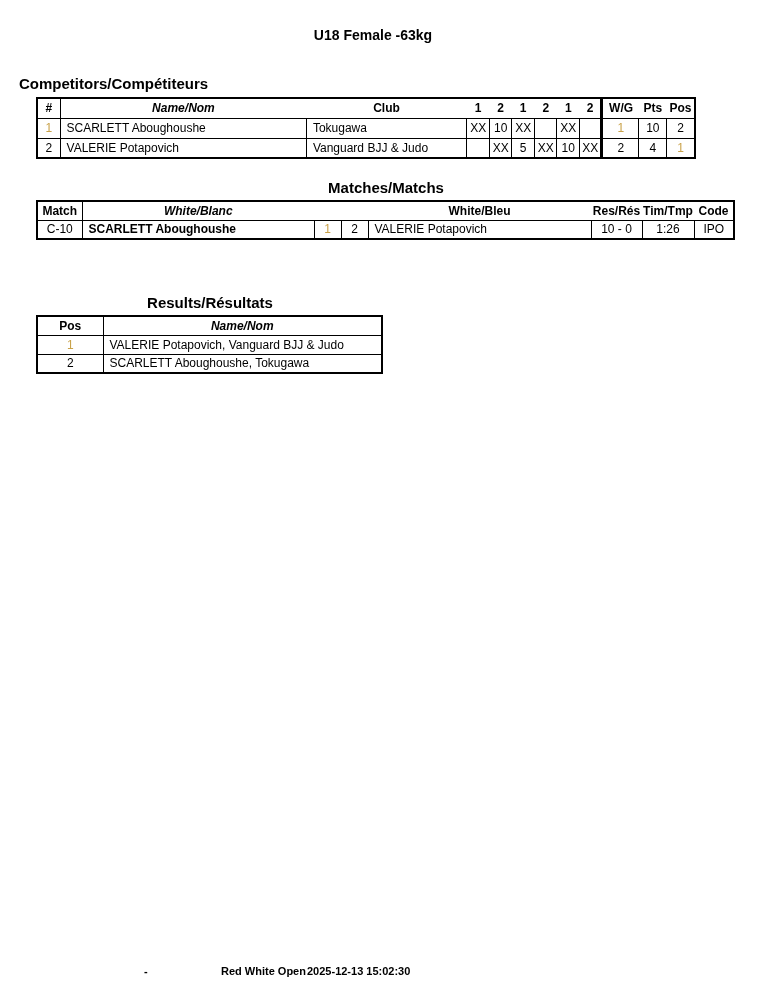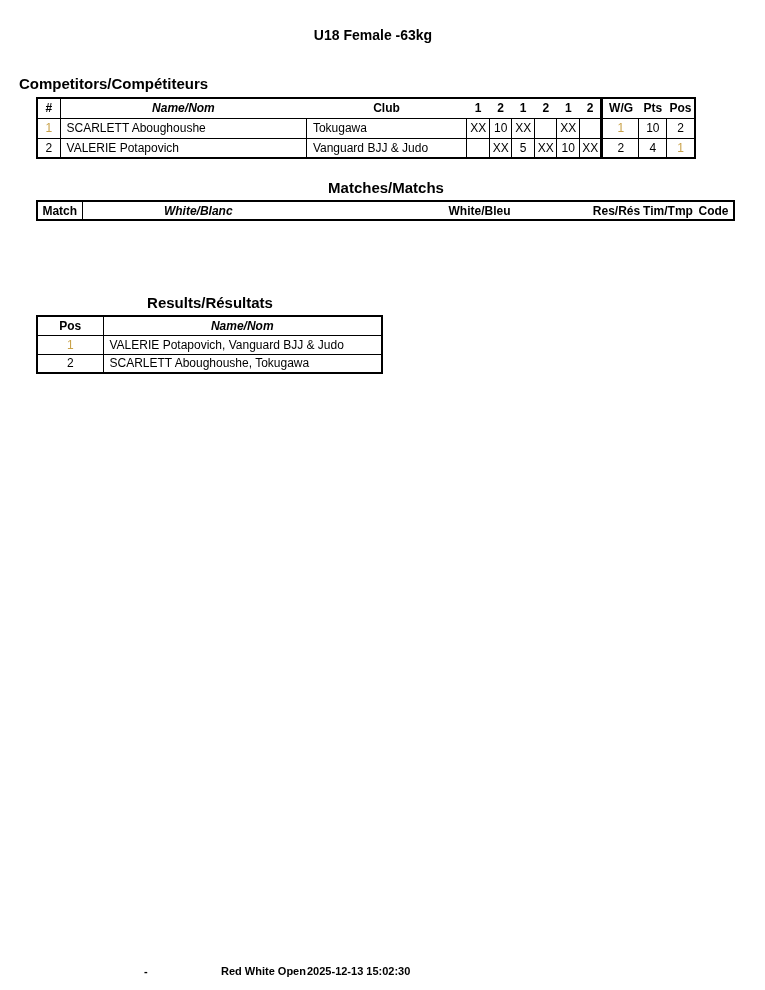--- a/index.html
+++ b/index.html
@@ -133,20 +133,30 @@
       <tr class="hdr">
     <td>Match</td>
     <td class="sep1">White/Blanc</td>
     <td></td>
     <td></td>
     <td>White/Bleu</td>
     <td>Res/Rés</td>
     <td>Tim/Tmp</td>
     <td>Code</td>
   </tr>
+  <tr>
+    <td class="c">C-10</td>
+    <td class="l" style="font-weight: bold;">SCARLETT Aboughoushe</td>
+    <td class="c" style="color: rgb(201, 162, 74);">1</td>
+    <td class="c">2</td>
+    <td class="l">VALERIE Potapovich</td>
+    <td class="c">10 - 0</td>
+    <td class="c">1:26</td>
+    <td class="c">IPO</td>
+  </tr>
 </tbody>
   </table>
 
 <div class="heading h-res">Results/Résultats</div>
 
 <table class="t-res">
   <colgroup>
     <col style="width:66px">
       <col style="width:279px">
   </colgroup>

